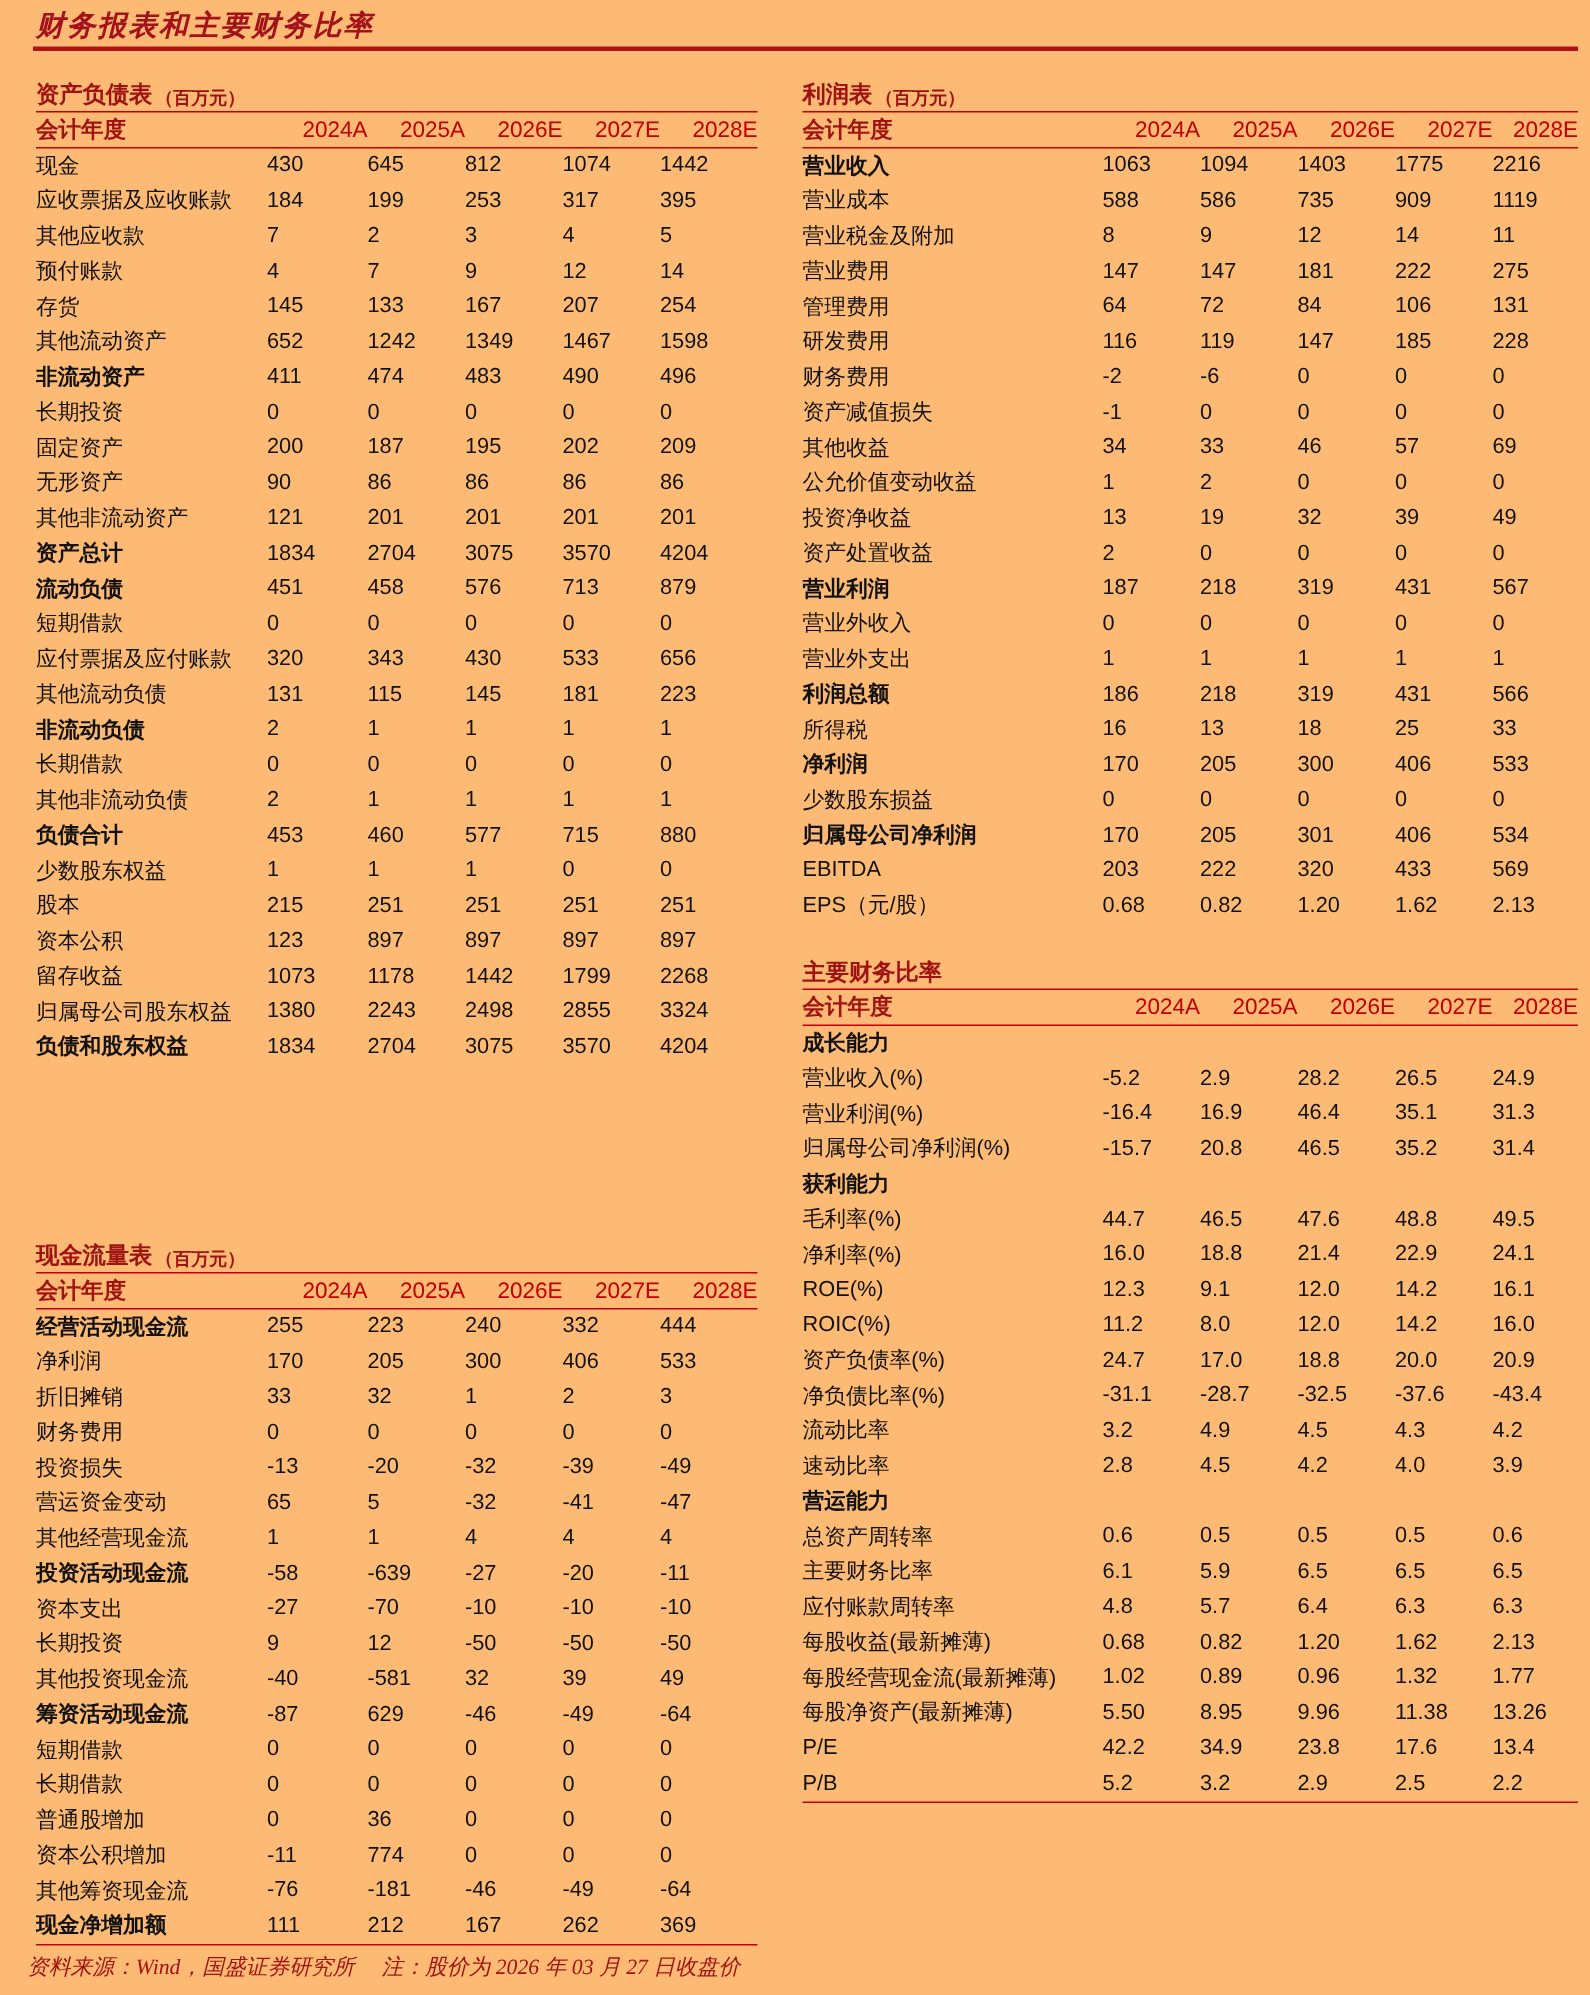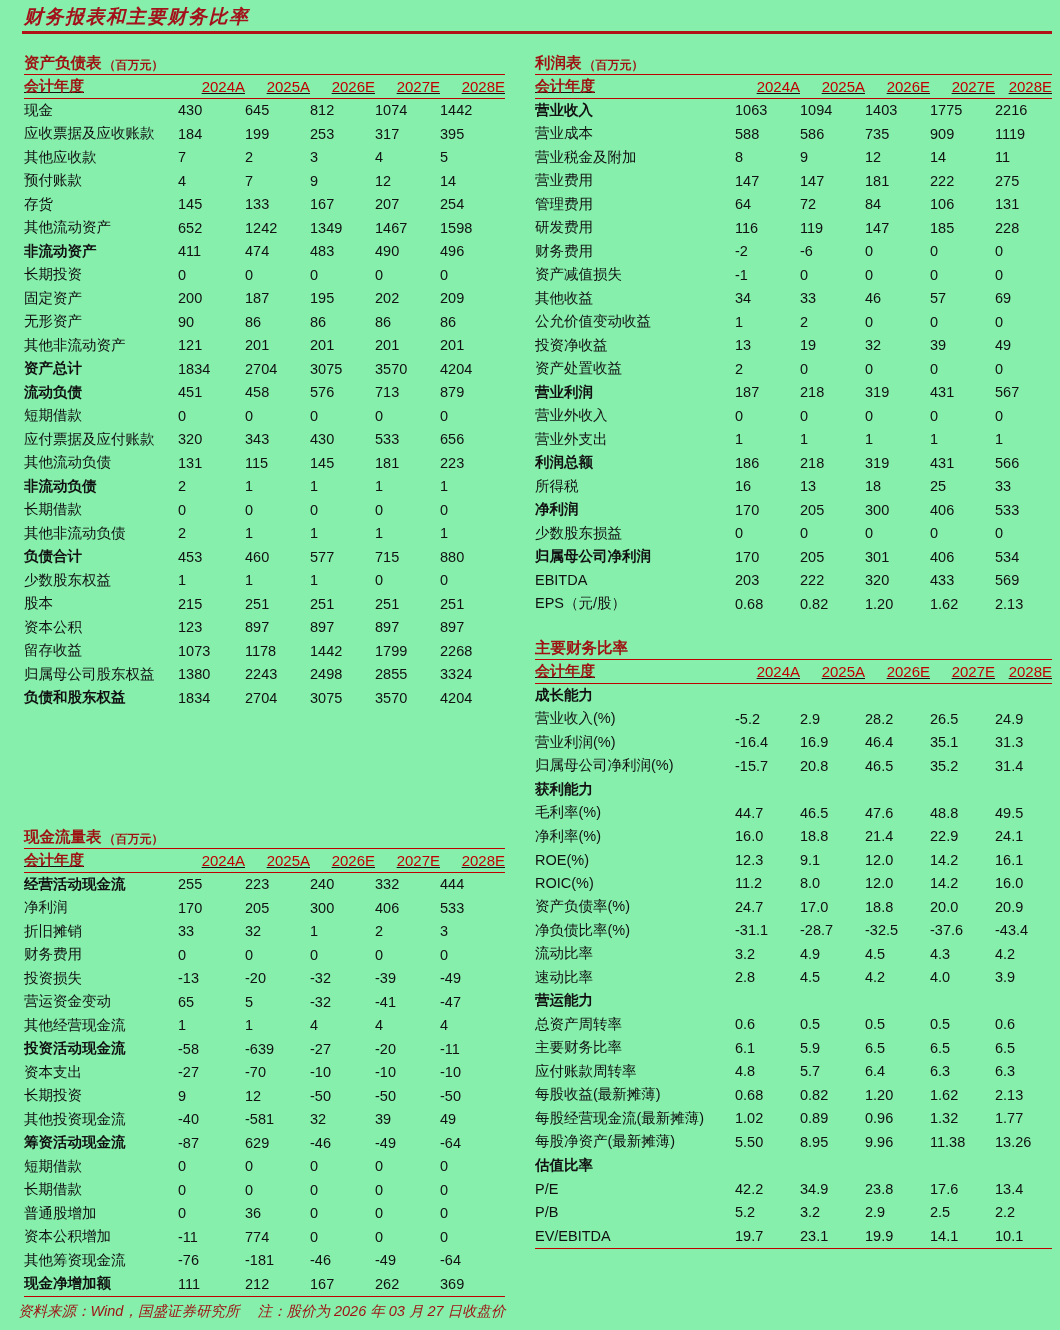--- a/index.html
+++ b/index.html
@@ -2,21 +2,21 @@
 <html><head>
 <meta charset="utf-8">
 <style>
   * { margin:0; padding:0; box-sizing:border-box; }
   html,body { background:#ffffff; }
   body {
     width:1060px; height:1330px; position:relative;
     font-family:"Liberation Sans", sans-serif;
     color:#111;
   }
-  .page { position:absolute; inset:0; background:#86efac; overflow:hidden; }
+  .page { position:absolute; inset:0; background:#fdba74; overflow:hidden; }
 
   .main-title {
     position:absolute; left:24px; top:4px;
     font-family:"DejaVu Serif", serif; font-style:italic; font-weight:bold;
     font-size:19px; letter-spacing:1.5px; color:#A3121A;
   }
   .title-rule {
     position:absolute; left:22px; top:31px; width:1030px; height:3px;
     background:#B01218;
   }
@@ -34,28 +34,28 @@
   }
   .t-title { font-size:15.5px; }
   .t-unit  { font-size:12px; }
 
   .t-row {
     display:grid; grid-template-columns:var(--cols);
     height:23.5px; align-items:center;
     font-size:14.5px; white-space:nowrap;
   }
   .t-row .t-label { overflow:hidden; }
-  .t-hrow { border-bottom:1.5px solid #C00000;text-decoration:underline; }
+  .t-hrow { border-bottom:1.5px solid #C00000; }
   .t-hlabel { color:#9E1212; font-weight:bold; font-size:15px; }
   .t-year   { color:#C00000; font-size:15px;text-align:right; }
   .t-row.bold .t-label { font-weight:bold; }
 
   .footer {
     position:absolute; left:18px; top:1302px;
-    font-family:Liberation Sans, sans-serif; font-style:italic;
+    font-family:Liberation Serif, serif; font-style:italic;
     color:#9E1212; font-size:14.5px; white-space:nowrap;
   }
   .footer .note { margin-left:18px; }
 </style>
 </head>
 <body>
 
 <div class="page">
   <div class="main-title">财务报表和主要财务比率</div>
   <div class="title-rule"></div>
@@ -781,45 +781,34 @@
         <span class="t-val">1.77</span>
       </div>
       <div class="t-row">
         <span class="t-label">每股净资产(最新摊薄)</span>
         <span class="t-val">5.50</span>
         <span class="t-val">8.95</span>
         <span class="t-val">9.96</span>
         <span class="t-val">11.38</span>
         <span class="t-val">13.26</span>
       </div>
-      <div class="t-row bold">
-        <span class="t-label">估值比率</span>
-      </div>
       <div class="t-row">
         <span class="t-label">P/E</span>
         <span class="t-val">42.2</span>
         <span class="t-val">34.9</span>
         <span class="t-val">23.8</span>
         <span class="t-val">17.6</span>
         <span class="t-val">13.4</span>
       </div>
       <div class="t-row">
         <span class="t-label">P/B</span>
         <span class="t-val">5.2</span>
         <span class="t-val">3.2</span>
         <span class="t-val">2.9</span>
         <span class="t-val">2.5</span>
         <span class="t-val">2.2</span>
-      </div>
-      <div class="t-row">
-        <span class="t-label">EV/EBITDA</span>
-        <span class="t-val">19.7</span>
-        <span class="t-val">23.1</span>
-        <span class="t-val">19.9</span>
-        <span class="t-val">14.1</span>
-        <span class="t-val">10.1</span>
       </div>
     </section>
 
   <div class="footer">
     <span>资料来源：Wind，国盛证券研究所</span><span class="note">注：股价为 2026 年 03 月 27 日收盘价</span>
   </div>
 </div>
 
 </body></html>

